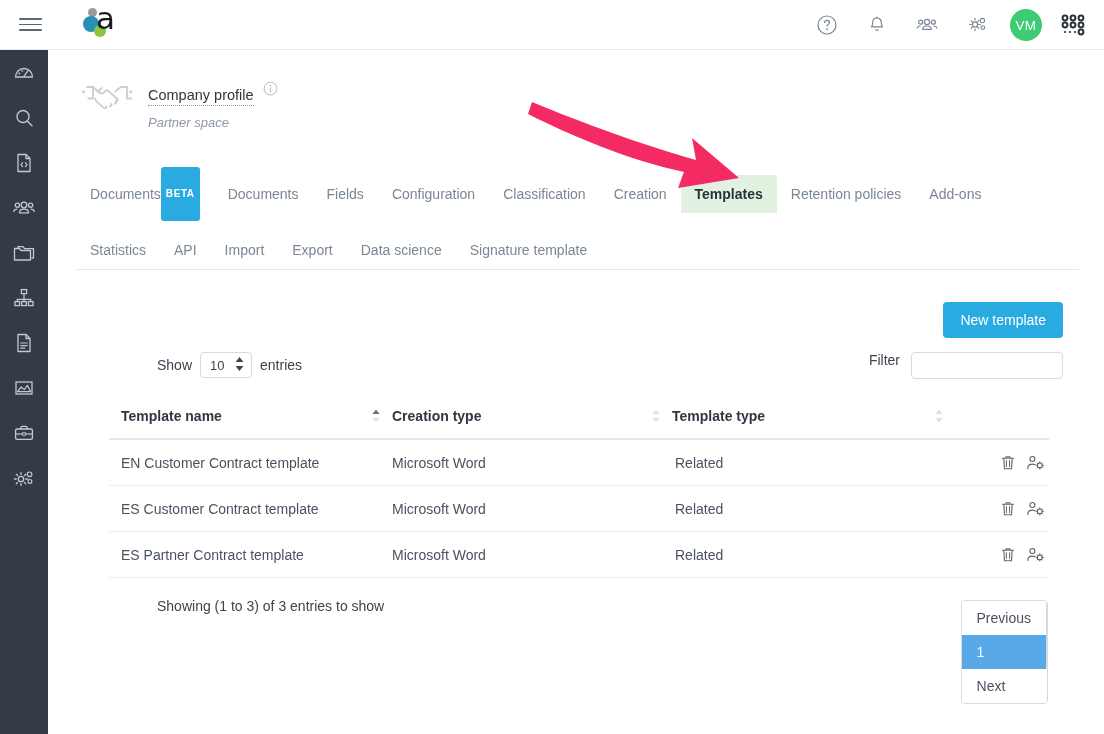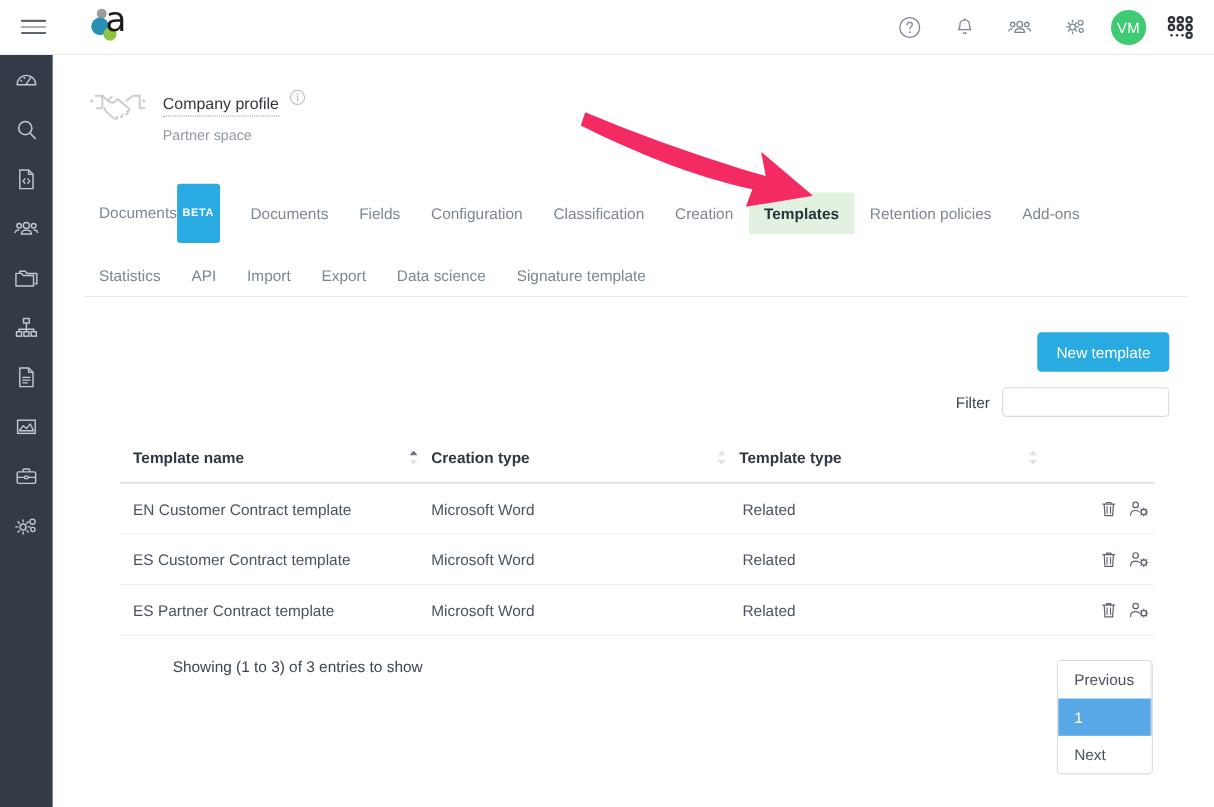--- a/index.html
+++ b/index.html
@@ -64,21 +64,21 @@
   .page { position: absolute; left: 48px; top: 50px; width: 1056px; height: 684px; background: #fff; }
 
   .profile { position: absolute; left: 28px; top: 22px; display: flex; align-items: flex-start; }
   .profile-icon { width: 62px; height: 44px; display: flex; align-items: center; justify-content: center; }
   .profile-texts { margin-left: 10px; padding-top: 3px; }
   .profile-title-row { display: flex; align-items: center; gap: 9px; }
   .profile-title {
     font-size: 14.5px; color: #2f3742; border-bottom: 1px dotted #8d98a6;
     padding-bottom: 2px; cursor: pointer; margin-top: 12px;
   }
-  .profile-sub { font-size: 13px; color: #8d98a6; margin-top: 9px; }
+  .profile-sub { font-size: 13px; color: #8d98a6; margin-top: 9px; font-style: italic; }
 
   
   .tabs {
     position: absolute; left: 28px; top: 107px; width: 1003px;
     border-bottom: 1px solid #dfeedd;
   }
   .tabrow { display: flex; align-items: center; flex-wrap: nowrap; }
   .tab {
     font-size: 14px; color: #7b8794; padding: 10px 14px; cursor: pointer;
     white-space: nowrap; line-height: 18px;
@@ -101,21 +101,21 @@
     font-size: 14px; color: #3c4450;
   }
   .len-select {
     position: relative; margin: 0 8px; width: 52px; height: 26px;
     border: 1px solid #d6dbe0; border-radius: 4px; background: #fff;
     display: flex; align-items: center; padding-left: 9px; font-size: 13px; color: #3c4450;
     cursor: pointer;
   }
   .len-select .stepper { position: absolute; right: 7px; top: 4px; display: flex; flex-direction: column; gap: 2px; }
   .filter-wrap {
-    position: absolute; right: 41px; top: 302px; display: flex; align-items: center;
+    position: absolute; right: 41px; top: 302px; display: flex; 
     font-size: 14px; color: #3c4450;
   }
   .filter-input {
     margin-left: 11px; width: 152px; height: 27px; border: 1px solid #d6dbe0;
     border-radius: 4px; outline: 0; padding: 0 8px; font-size: 13px; color: #3c4450;
     font-family: "Liberation Sans", sans-serif; background: #fff;
   }
 
   
   .table { position: absolute; left: 61px; top: 344px; width: 940px; }
@@ -350,20 +350,35 @@
       <div class="tab">API</div>
       <div class="tab">Import</div>
       <div class="tab">Export</div>
       <div class="tab">Data science</div>
       <div class="tab">Signature template</div>
     </div>
   </div>
 
   <button class="btn-new">New template</button>
 
+  <div class="show-entries">
+    <span>Show</span>
+    <div class="len-select">
+      <span>10</span>
+      <span class="stepper">
+        <svg width="9" height="6" viewBox="0 0 9 6">
+            <path d="M4.5 0 8.4 5H.6z" fill="#3c4450"></path>
+          </svg>
+        <svg width="9" height="6" viewBox="0 0 9 6">
+            <path d="M4.5 6 .6 1h7.8z" fill="#3c4450"></path>
+          </svg>
+      </span>
+    </div>
+    <span>entries</span>
+  </div>
 
   <div class="filter-wrap">
     <span>Filter</span>
     <input class="filter-input" value="" placeholder="" style="">
   </div>
 
   <div class="table">
     <div class="thead">
       <div class="tr">
         <div class="th c1">

